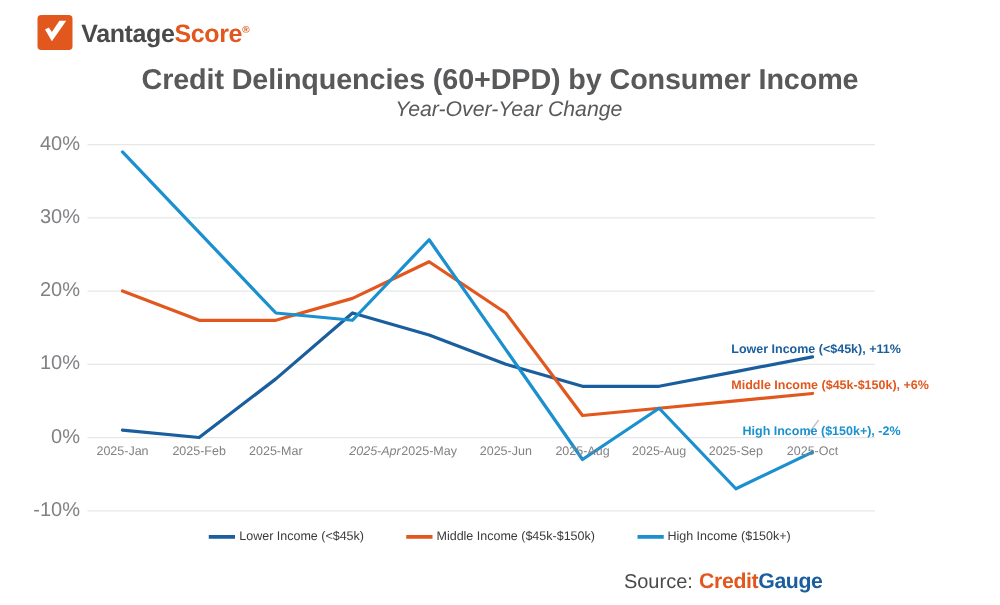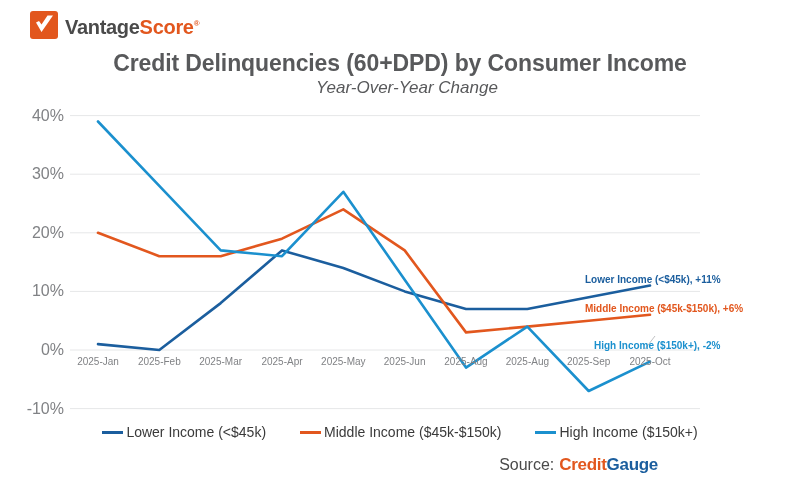--- a/index.html
+++ b/index.html
@@ -65,21 +65,21 @@
     white-space: nowrap; line-height: 11px;
   }
 
   
   .legend {
     position: absolute; left: 0; top: 424px; width: 800px;
     display: flex; justify-content: center; align-items: center; gap: 34px;
   }
   .legend-item { display: flex; align-items: center; gap: 3px; }
   .legend-swatch { display: block; width: 21px; height: 3px; border-radius: 0; }
-  .legend-label { font-size: 14px; color: #3A3A3A; white-space: nowrap; text-align: right; }
+  .legend-label { font-size: 10px; color: #3A3A3A; white-space: nowrap; text-align: right; }
 
   
   .source {
     position: absolute; right: 22px; top: 455px;
     display: flex; align-items: baseline; gap: 5px;
   }
   .source-label { font-size: 16px; color: #4A4A4A; font-weight: normal; }
   .source-brand { font-size: 17px; font-weight: bold; letter-spacing: -0.3px; }
   .source-brand .sb-1 { color: #E2571E; }
   .source-brand .sb-2 { color: #1B5E9E; }
@@ -127,21 +127,21 @@
         <div class="ytick" style="left: 18px; top: 345px;">0%</div>
         <div class="ytick" style="left: 18px; top: 286.4px;">10%</div>
         <div class="ytick" style="left: 18px; top: 227.8px;">20%</div>
         <div class="ytick" style="left: 18px; top: 169.2px;">30%</div>
         <div class="ytick" style="left: 18px; top: 110.6px;">40%</div>
       </div>
     <div id="xticks">
         <div class="xtick" style="left: 58px; top: 357px;">2025-Jan</div>
         <div class="xtick" style="left: 119.333px; top: 357px;">2025-Feb</div>
         <div class="xtick" style="left: 180.667px; top: 357px;">2025-Mar</div>
-        <div class="xtick" style="left: 242px; top: 357px;">2025-Apr</div>
+        <div class="xtick" style="left: 260px; top: 357px; font-style: italic;">2025-Apr</div>
         <div class="xtick" style="left: 303.333px; top: 357px;">2025-May</div>
         <div class="xtick" style="left: 364.667px; top: 357px;">2025-Jun</div>
         <div class="xtick" style="left: 426px; top: 357px;">2025-Aug</div>
         <div class="xtick" style="left: 487.333px; top: 357px;">2025-Aug</div>
         <div class="xtick" style="left: 548.667px; top: 357px;">2025-Sep</div>
         <div class="xtick" style="left: 610px; top: 357px;">2025-Oct</div>
       </div>
     <div id="annots">
         <div class="annot" style="left: 585px; top: 274px; color: rgb(27, 94, 158);">Lower Income (&lt;$45k), +11%</div>
         <div class="annot" style="left: 585px; top: 303px; color: rgb(226, 87, 30);">Middle Income ($45k-$150k), +6%</div>

